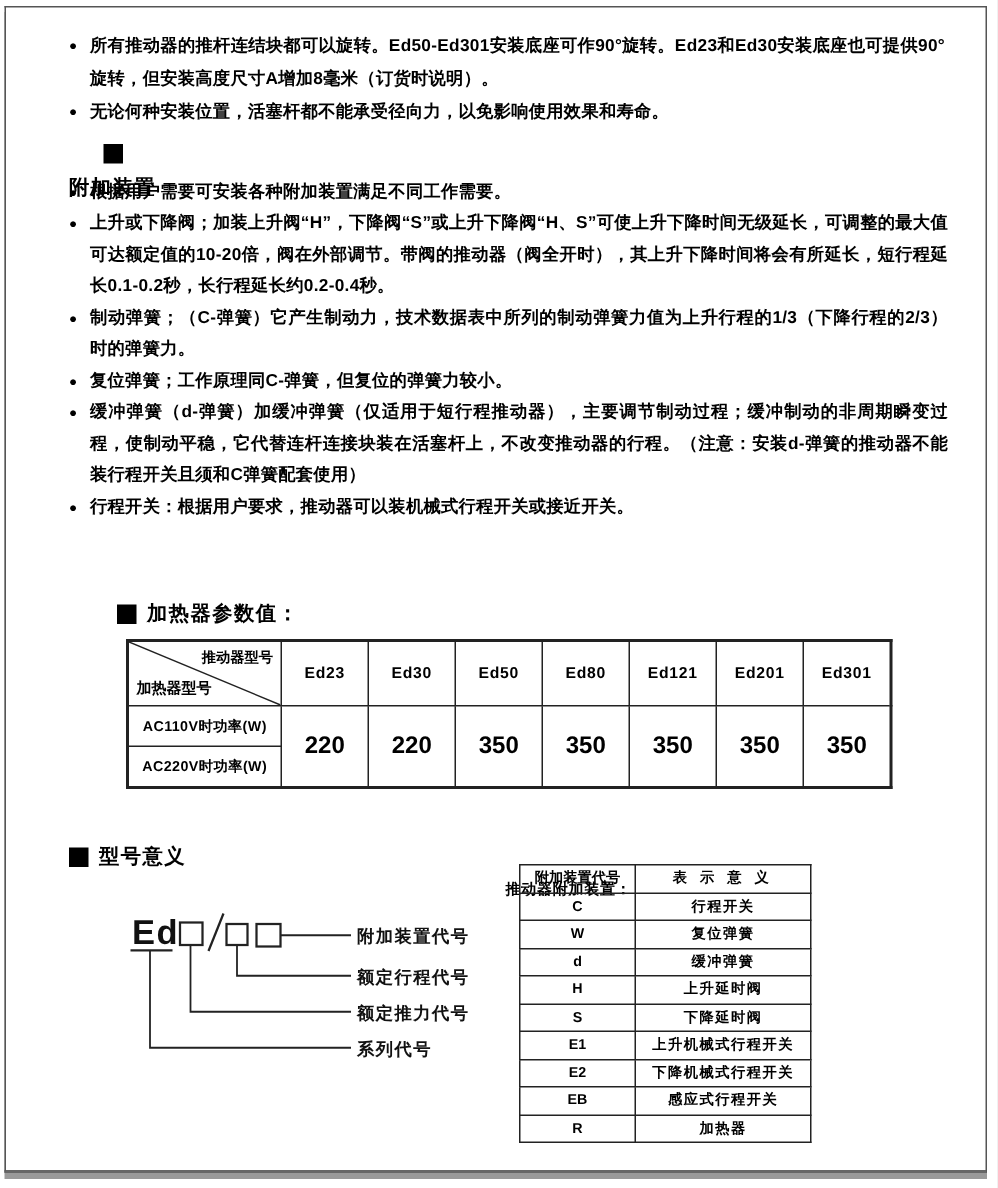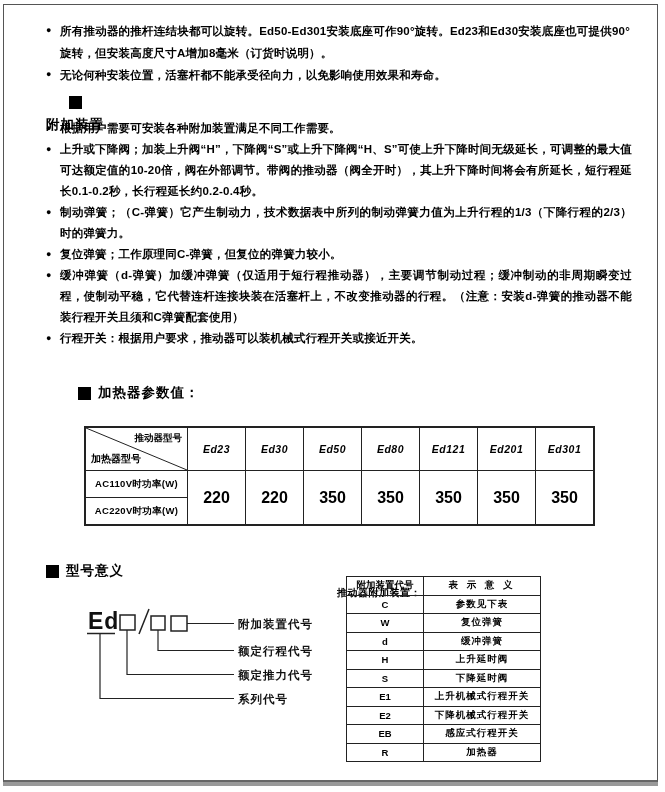--- a/index.html
+++ b/index.html
@@ -41,37 +41,37 @@
   .sec-title{
     position:absolute;
     font-size:13.5px;font-weight:bold;
     letter-spacing:1px;
     display:flex;align-items:center;gap:7px;
   }
   .sec-marker{
     display:inline-block;width:13px;height:13px;background:#000;
     flex:0 0 auto;
   }
-  .sec2-pos{top:384px;left:46px;padding-left:32px;}
+  .sec2-pos{top:400px;left:46px;padding-left:32px;}
   .sec1-pos{top:96px;left:46px;flex-direction:column;}
   .sec3-pos{top:562px;left:46px;}
   
   table{border-collapse:collapse;}
   .heater-table{
     position:absolute;top:426px;left:84px;
     border:2px solid #222;
     font-size:10px;font-weight:bold;
   }
   .heater-table th,.heater-table td{
     border:1px solid #222;
     text-align:center;
     padding:0;
     margin-left:21px;
   }
-  .heater-table .model-h{width:57px;height:42px;font-size:10.5px;letter-spacing:0.5px;font-style:italic;}
+  .heater-table .model-h{width:57px;height:42px;font-size:10.5px;letter-spacing:0.5px;}
   .heater-table .rlabel{height:26px;font-size:9.5px;letter-spacing:0.3px;}
   .heater-table .pval{font-size:16px;}
   .diag-cell{position:relative;width:101px;}
   .diag-cell svg{position:absolute;left:0;top:0;width:100%;height:100%;}
   .diag-cell .c-top{position:absolute;top:4px;right:5px;font-size:9.5px;}
   .diag-cell .c-bot{position:absolute;bottom:4px;left:5px;font-size:10px;}
   
   .model-diagram{position:absolute;top:598px;left:82px;}
   .model-diagram text{
     font-family:"Liberation Sans","DejaVu Sans",sans-serif;
@@ -189,21 +189,21 @@
 
   <div class="attach-caption">推动器附加装置：</div>
   <table class="attach-table">
     <tbody>
         <tr>
       <th class="code-col">附加装置代号</th>
       <th class="mean-col">表 示 意 义</th>
     </tr>
     <tr>
       <td class="code-col">C</td>
-      <td class="mean-col">参数见下表</td>
+      <td class="mean-col">行程开关</td>
     </tr>
     <tr>
       <td class="code-col">W</td>
       <td class="mean-col">复位弹簧</td>
     </tr>
     <tr>
       <td class="code-col">d</td>
       <td class="mean-col">缓冲弹簧</td>
     </tr>
     <tr>

